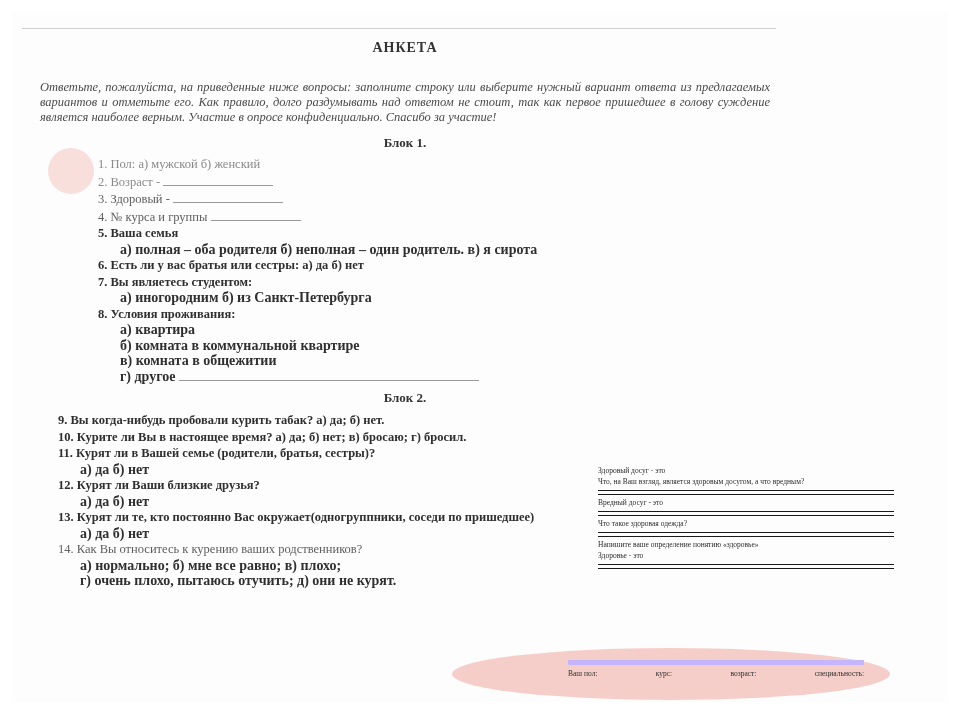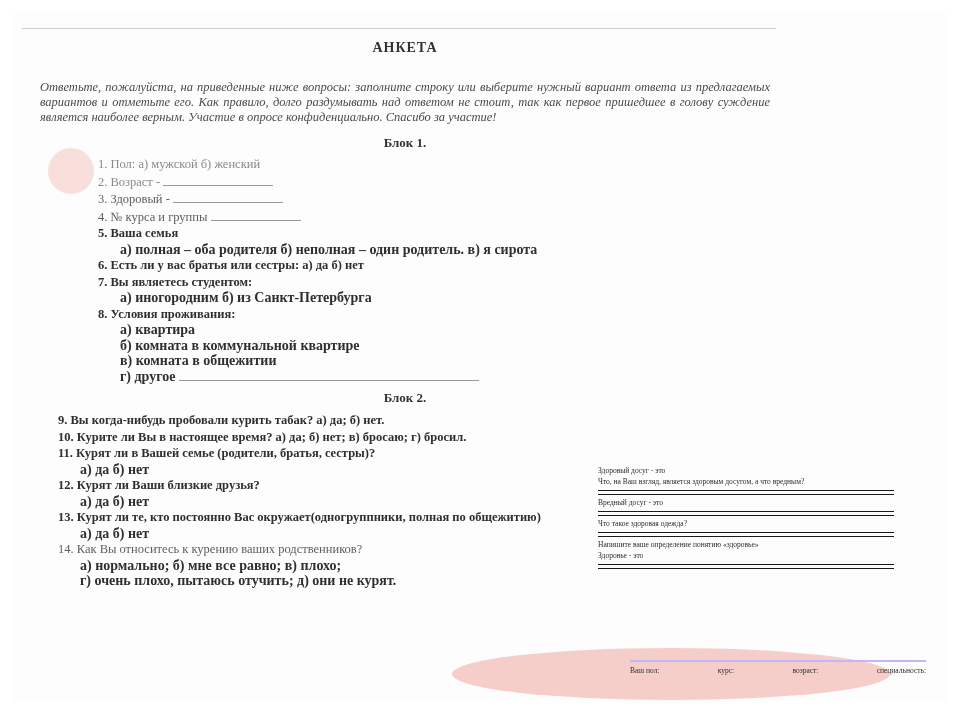--- a/index.html
+++ b/index.html
@@ -142,28 +142,28 @@
   .mini-doc .mq {
     margin: 0 0 1px 0;
   }
   .mini-rule {
     border-top: 1px solid #1a1a1a;
     height: 0;
     margin: 3px 0 3px 0;
   }
   .mini-footer {
     position: absolute;
-    left: 630px;
+    left: 568px;
     top: 660px;
     width: 296px;
     font-size: 7.5px;
     color: #2b2b2b;
     display: flex;
     justify-content: space-between;
-    border-top: 2px solid #c4b5fd;
+    border-top: 5px solid #c4b5fd;
     padding-top: 4px;
   }
   .mini-footer span { white-space: nowrap; }
 </style>
 </head>
 <body>
 
 <div class="slide">
   <div class="page-sheet"></div>
   <div class="top-rule"></div>
@@ -241,21 +241,21 @@
         <span class="q-dark">Курят ли в Вашей семье (родители, братья, сестры)?</span>
         <div class="sub q-dark">а) да        б) нет</div>
       </li>
       <li>
         <span class="q-dark">12.</span>
         <span class="q-dark">Курят ли Ваши близкие друзья?</span>
         <div class="sub q-dark">а) да        б) нет</div>
       </li>
       <li>
         <span class="q-dark">13.</span>
-        <span class="q-dark">Курят ли те, кто постоянно Вас окружает(одногруппники, полная по общежитию)</span>
+        <span class="q-dark">Курят ли те, кто постоянно Вас окружает(одногруппники, соседи по пришедшее)</span>
         <div class="sub q-dark">а) да        б) нет</div>
       </li>
       <li>
         <span class="q-mid">14.</span>
         <span class="q-mid">Как Вы относитесь к курению ваших родственников?</span>
         <div class="sub q-dark">а) нормально; б) мне все равно; в) плохо;</div>
         <div class="sub q-dark">г) очень плохо, пытаюсь отучить;  д) они не курят.</div>
       </li>
     </ol>
   </div>

